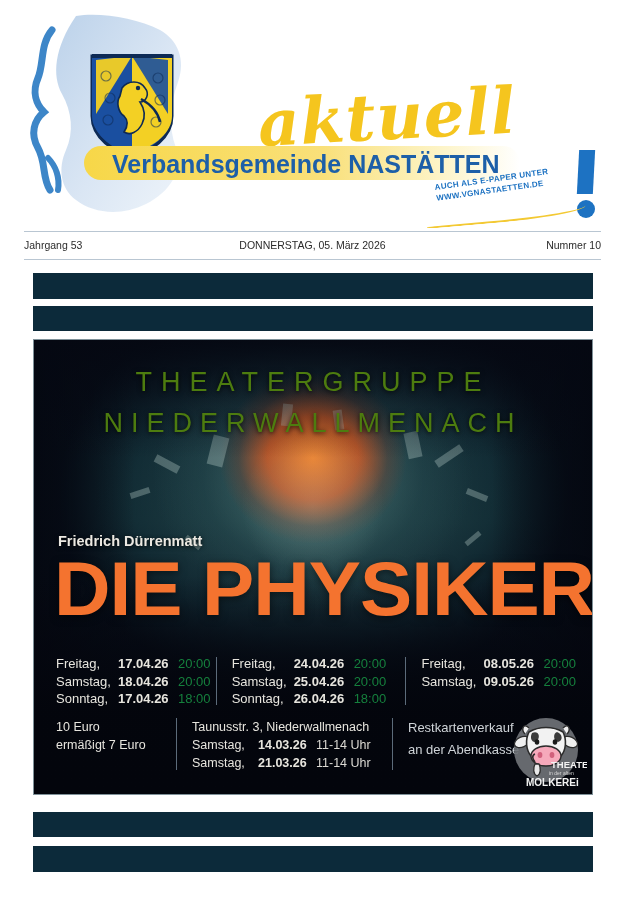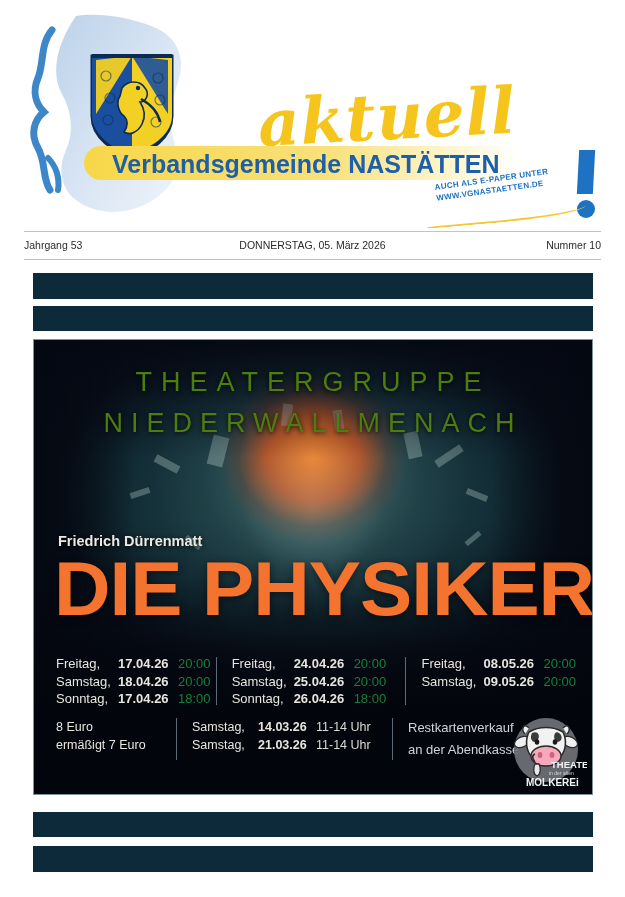--- a/index.html
+++ b/index.html
@@ -301,25 +301,26 @@
       <div class="date-row">
         <span class="d-day">Samstag,</span>
         <span class="d-date">09.05.26</span>
         <span class="d-time">20:00</span>
       </div>
     </div>
   </div>
 
   <div class="info">
     <div class="info-col ic1">
-      <div class="info-line">8 Euro</div>
+      <div class="info-line">10 Euro</div>
       <div class="info-line">ermäßigt 7 Euro</div>
     </div>
 
     <div class="info-col ic2">
+      <div class="info-line">Taunusstr. 3, Niederwallmenach</div>
       <div class="info-line vv-row">
         <span class="vv-day">Samstag,</span>
         <span class="vv-date">14.03.26</span>
         <span class="vv-time">11-14 Uhr</span>
       </div>
       <div class="info-line vv-row">
         <span class="vv-day">Samstag,</span>
         <span class="vv-date">21.03.26</span>
         <span class="vv-time">11-14 Uhr</span>
       </div>

